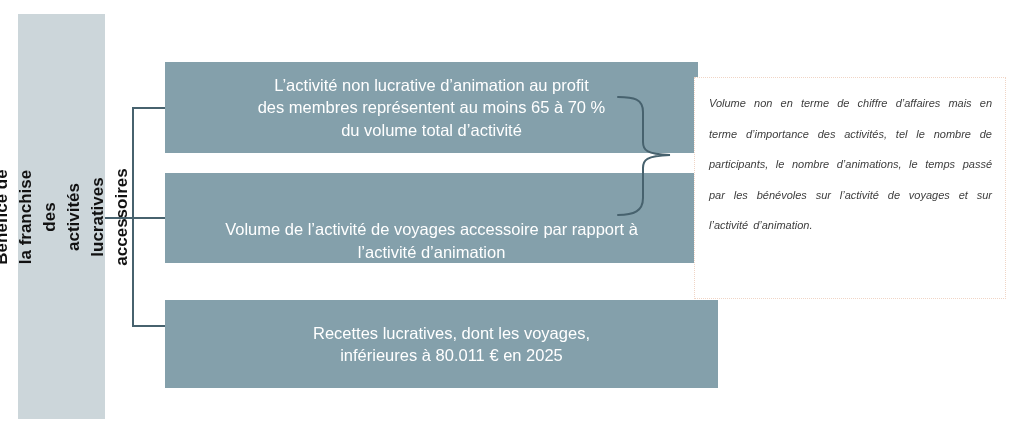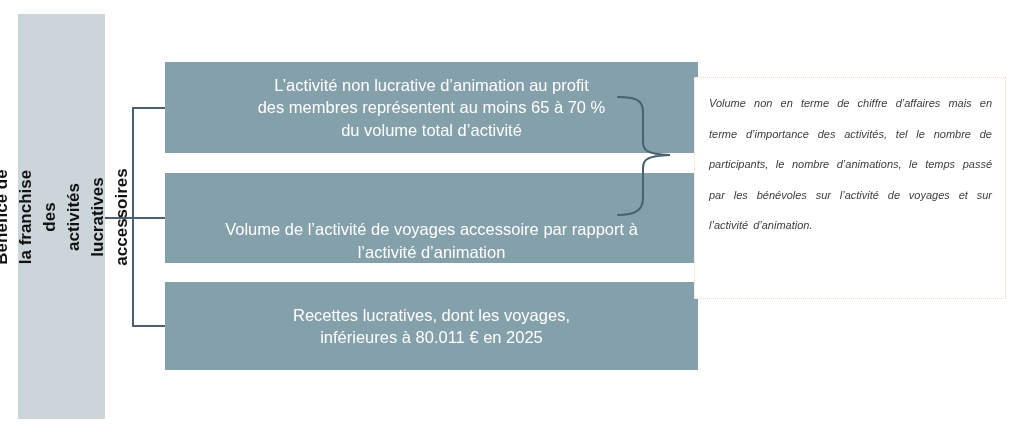--- a/index.html
+++ b/index.html
@@ -41,21 +41,21 @@
     position:absolute;left:165px;width:533px;
     background:var(--box-fill);
     color:var(--box-text);
     display:flex;align-items:center;justify-content:center;
     text-align:center;
     font-size:16.5px;line-height:22.5px;
     white-space:pre-line;
   }
   .crit-1{top:62px;height:91px;}
   .crit-2{top:173px;height:90px;align-items:flex-end;}
-  .crit-3{top:282px;height:88px;}
+  .crit-3{top:300px;height:88px;padding-left:20px;}
   .brace{position:absolute;left:616px;top:90px;width:58px;height:132px;}
   .note{
     position:absolute;left:694px;top:77px;width:312px;min-height:222px;
     box-sizing:border-box;
     background:#ffffff;
     border:1px dotted var(--note-border);
     padding:10px 13px 8px 14px;
   }
   .note p{
     margin:0;

